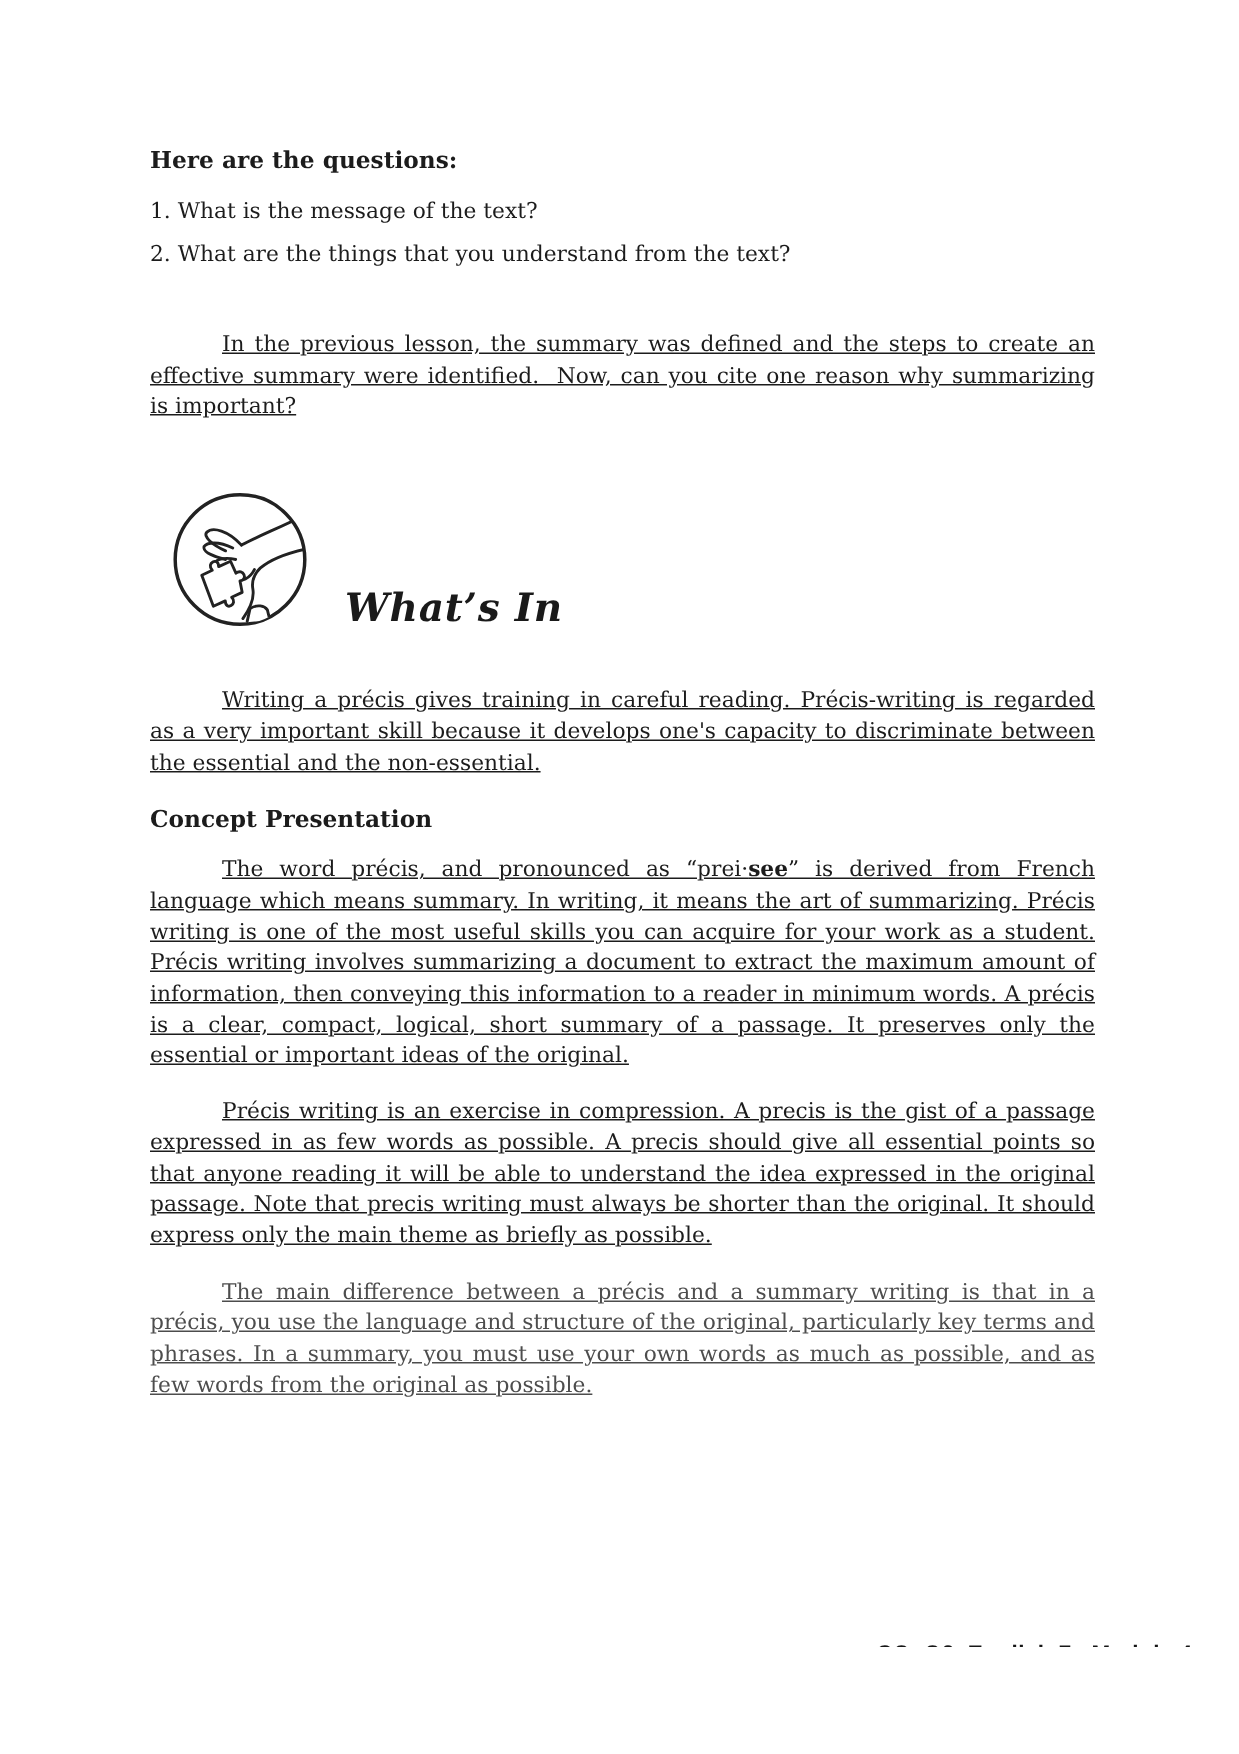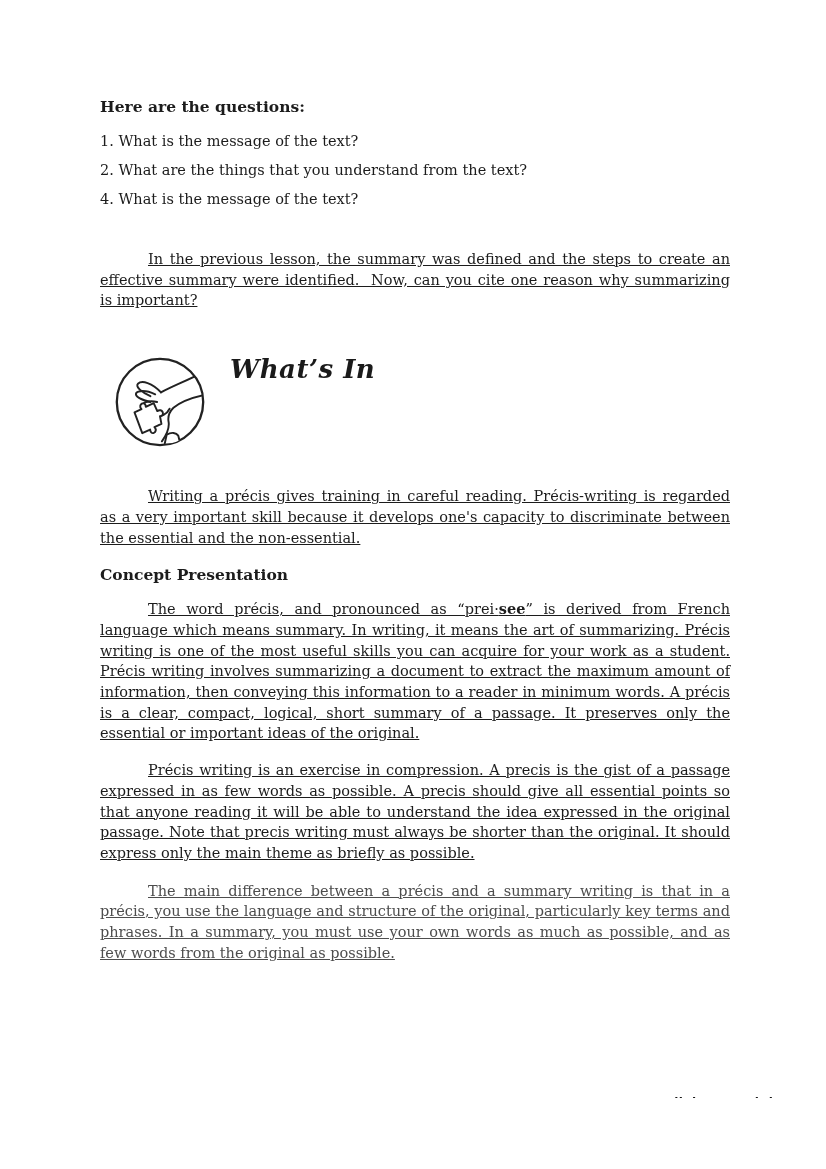--- a/index.html
+++ b/index.html
@@ -42,21 +42,21 @@
   .mt-intro   { margin-top: 39px; }
   .mt-small   { margin-top: 11px; }
   .mt-body    { margin-top: 36px; }
   .mt-concept { margin-top: 16px; }
   .mt-p1      { margin-top: 13px; }
   .mt-p2      { margin-top: 16px; }
   .mt-p3      { margin-top: 17px; }
   .muted { color: #4d4d4d; }
   .section-banner {
     display: flex;
-    align-items: flex-start;
+    align-items: flex-end;
     margin-top: 43px;
     padding-left: 12px;
     height: 96px;
   }
   .section-icon { flex: 0 0 auto; }
   .section-title {
     margin-left: 22px;
     font-family: "DejaVu Serif", serif;
     font-size: 26px;
     font-weight: bold;
@@ -95,21 +95,20 @@
 </style>
 </head>
 <body>
 
 <div class="page">
   <div class="content">
 
     <p class="bold-heading">Here are the questions:</p>
     <p class="question q-first">1. What is the message of the text?</p>
     <p class="question">2. What are the things that you understand from the text?</p>
-    <p class="question">4. What is the message of the text?</p>
 
     <p class="para mt-intro">In the previous lesson, the summary was defined and the steps to create an effective summary were identified.&nbsp; Now, can you cite one reason why summarizing is important?</p>
 
     <div class="section-banner">
       <svg class="section-icon" viewBox="0 0 100 100" width="96" height="96" aria-hidden="true">
         <defs>
             <clipPath id="circ-clip">
               <circle cx="50" cy="50" r="44.8"></circle>
             </clipPath>
           </defs>

